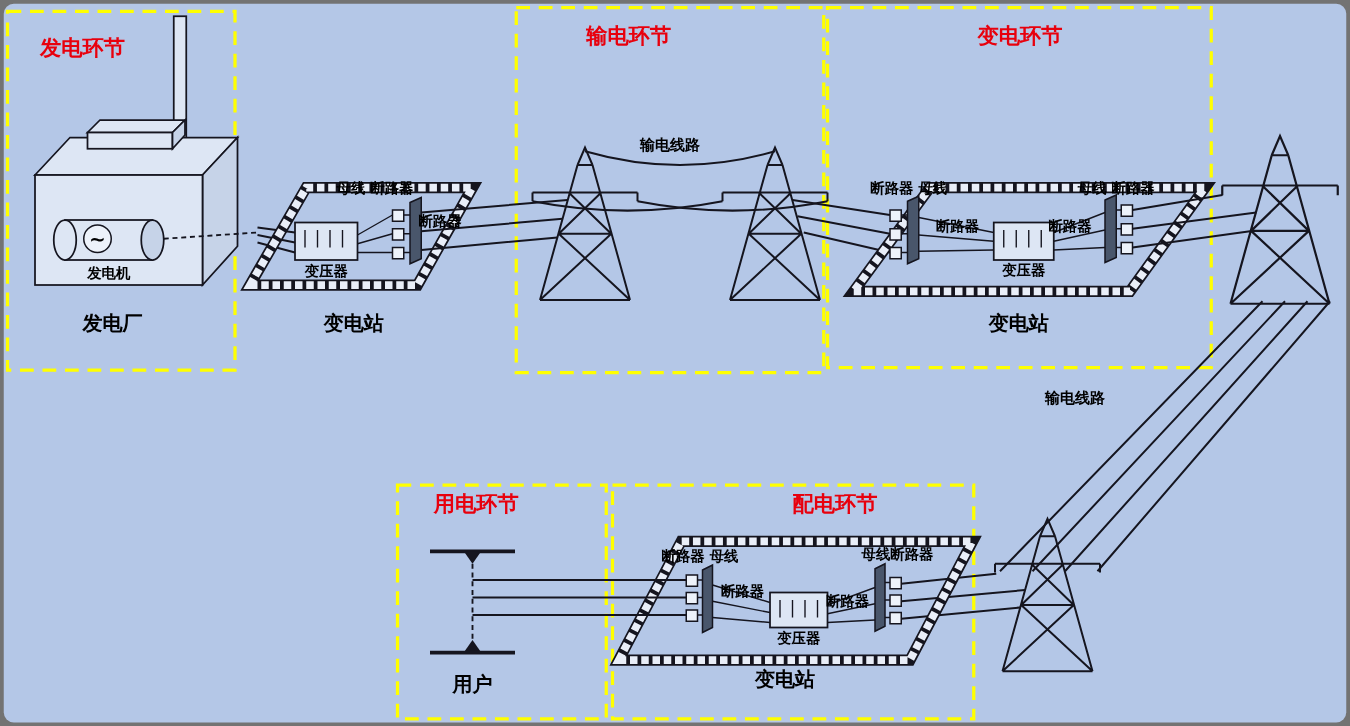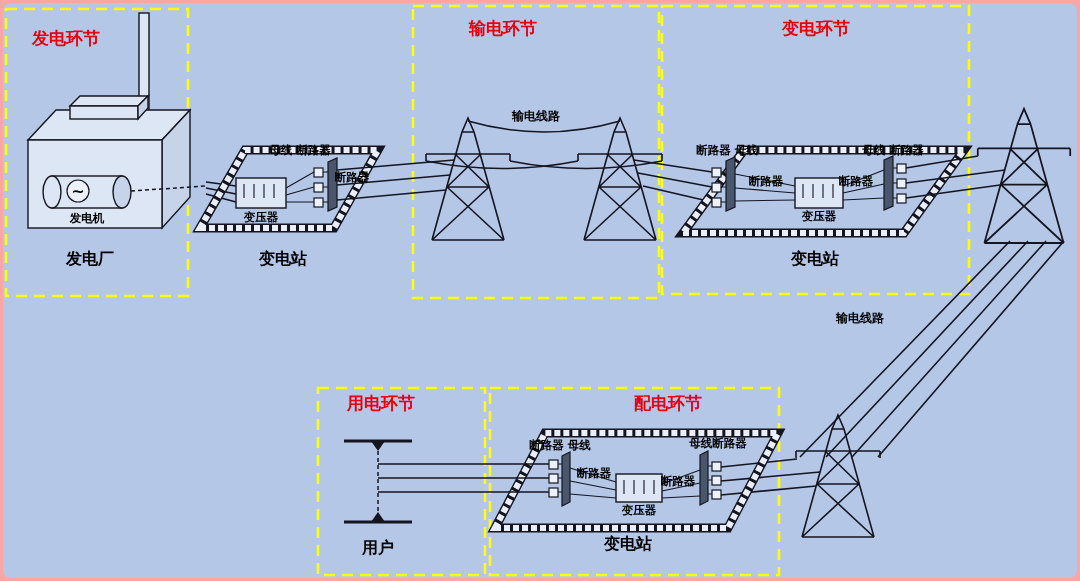--- a/index.html
+++ b/index.html
@@ -1,16 +1,16 @@
 <!DOCTYPE html>
 <html><head>
 <meta charset="utf-8">
 <style>
   html,body{margin:0;padding:0;background:#ffffff;}
-  .canvas{position:relative;width:1080px;height:581px;background:#fca5a5;overflow:hidden;}
+  .canvas{position:relative;width:1080px;height:581px;background:#737373;overflow:hidden;}
   svg{display:block;}
   text{font-family:"DejaVu Sans","Liberation Sans",sans-serif;}
   .stage-label{font-size:17px;font-weight:bold;}
   .name-label{font-size:16px;font-weight:bold;fill:#000;}
   .comp-label{font-size:11.5px;font-weight:bold;fill:#000;}
   .line-label{font-size:12px;font-weight:bold;fill:#000;}
   .wire{stroke:#15151f;stroke-width:1.6;fill:none;}
   .wire-thin{stroke:#15151f;stroke-width:1.1;fill:none;}
   .wire-dash{stroke:#15151f;stroke-width:1.5;fill:none;stroke-dasharray:4 3;}
   .bar{stroke:#15151f;stroke-width:3;fill:none;}

